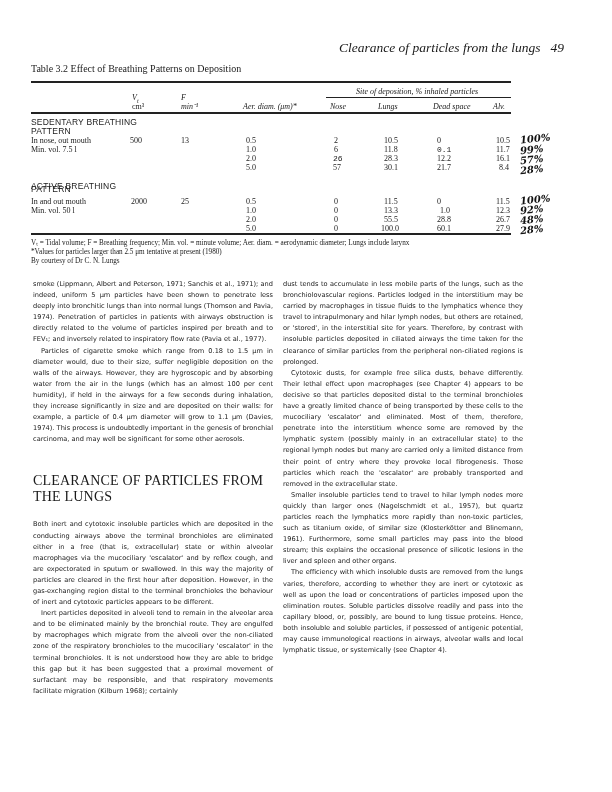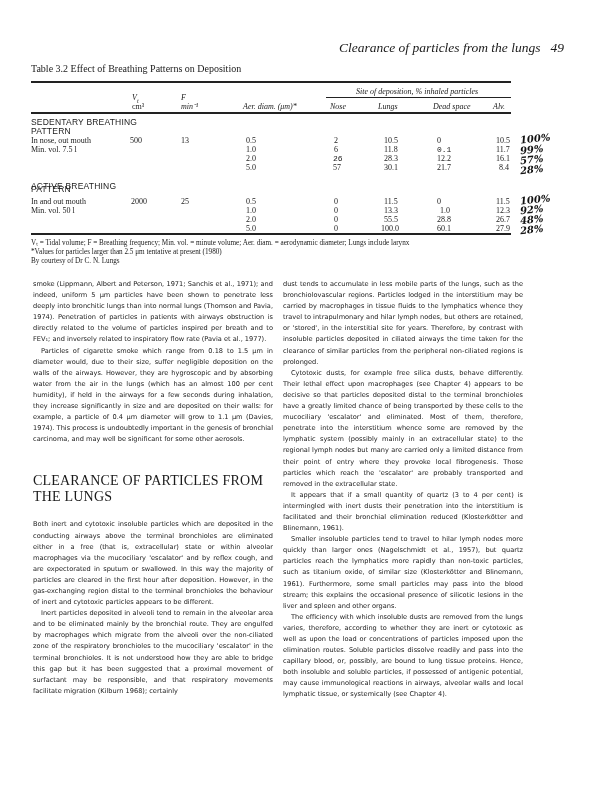--- a/index.html
+++ b/index.html
@@ -133,16 +133,15 @@
   <p class="noindent">smoke (Lippmann, Albert and Peterson, 1971; Sanchis et al., 1971); and indeed, uniform 5 μm particles have been shown to penetrate less deeply into bronchitic lungs than into normal lungs (Thomson and Pavia, 1974). Penetration of particles in patients with airways obstruction is directly related to the volume of particles inspired per breath and to FEV₁; and inversely related to inspiratory flow rate (Pavia et al., 1977).</p>
   <p>Particles of cigarette smoke which range from 0.18 to 1.5 μm in diameter would, due to their size, suffer negligible deposition on the walls of the airways. However, they are hygroscopic and by absorbing water from the air in the lungs (which has an almost 100 per cent humidity), if held in the airways for a few seconds during inhalation, they increase significantly in size and are deposited on their walls: for example, a particle of 0.4 μm diameter will grow to 1.1 μm (Davies, 1974). This process is undoubtedly important in the genesis of bronchial carcinoma, and may well be significant for some other aerosols.</p>
   <div class="section-heading">CLEARANCE OF PARTICLES FROM THE LUNGS</div>
   <p class="noindent">Both inert and cytotoxic insoluble particles which are deposited in the conducting airways above the terminal bronchioles are eliminated either in a free (that is, extracellular) state or within alveolar macrophages via the mucociliary 'escalator' and by reflex cough, and are expectorated in sputum or swallowed. In this way the majority of particles are cleared in the first hour after deposition. However, in the gas-exchanging region distal to the terminal bronchioles the behaviour of inert and cytotoxic particles appears to be different.</p>
   <p>Inert particles deposited in alveoli tend to remain in the alveolar area and to be eliminated mainly by the bronchial route. They are engulfed by macrophages which migrate from the alveoli over the non-ciliated zone of the respiratory bronchioles to the mucociliary 'escalator' in the terminal bronchioles. It is not understood how they are able to bridge this gap but it has been suggested that a proximal movement of surfactant may be responsible, and that respiratory movements facilitate migration (Kilburn 1968); certainly</p>
 </div>
 
 <div class="col col-right">
   <p class="noindent">dust tends to accumulate in less mobile parts of the lungs, such as the bronchiolovascular regions. Particles lodged in the interstitium may be carried by macrophages in tissue fluids to the lymphatics whence they travel to intrapulmonary and hilar lymph nodes, but others are retained, or 'stored', in the interstitial site for years. Therefore, by contrast with insoluble particles deposited in ciliated airways the time taken for the clearance of similar particles from the peripheral non-ciliated regions is prolonged.</p>
   <p>Cytotoxic dusts, for example free silica dusts, behave differently. Their lethal effect upon macrophages (see Chapter 4) appears to be decisive so that particles deposited distal to the terminal bronchioles have a greatly limited chance of being transported by these cells to the mucociliary 'escalator' and eliminated. Most of them, therefore, penetrate into the interstitium whence some are removed by the lymphatic system (possibly mainly in an extracellular state) to the regional lymph nodes but many are carried only a limited distance from their point of entry where they provoke local fibrogenesis. Those particles which reach the 'escalator' are probably transported and removed in the extracellular state.</p>
-  <p>It appears that if a small quantity of quartz (3 to 4 per cent) is intermingled with inert dusts their penetration into the interstitium is facilitated and their bronchial elimination reduced (Klosterkötter and Blinemann, 1961).</p>
   <p>Smaller insoluble particles tend to travel to hilar lymph nodes more quickly than larger ones (Nagelschmidt et al., 1957), but quartz particles reach the lymphatics more rapidly than non-toxic particles, such as titanium oxide, of similar size (Klosterkötter and Blinemann, 1961). Furthermore, some small particles may pass into the blood stream; this explains the occasional presence of silicotic lesions in the liver and spleen and other organs.</p>
   <p>The efficiency with which insoluble dusts are removed from the lungs varies, therefore, according to whether they are inert or cytotoxic as well as upon the load or concentrations of particles imposed upon the elimination routes. Soluble particles dissolve readily and pass into the capillary blood, or, possibly, are bound to lung tissue proteins. Hence, both insoluble and soluble particles, if possessed of antigenic potential, may cause immunological reactions in airways, alveolar walls and local lymphatic tissue, or systemically (see Chapter 4).</p>
 </div>
 
 </body></html>

